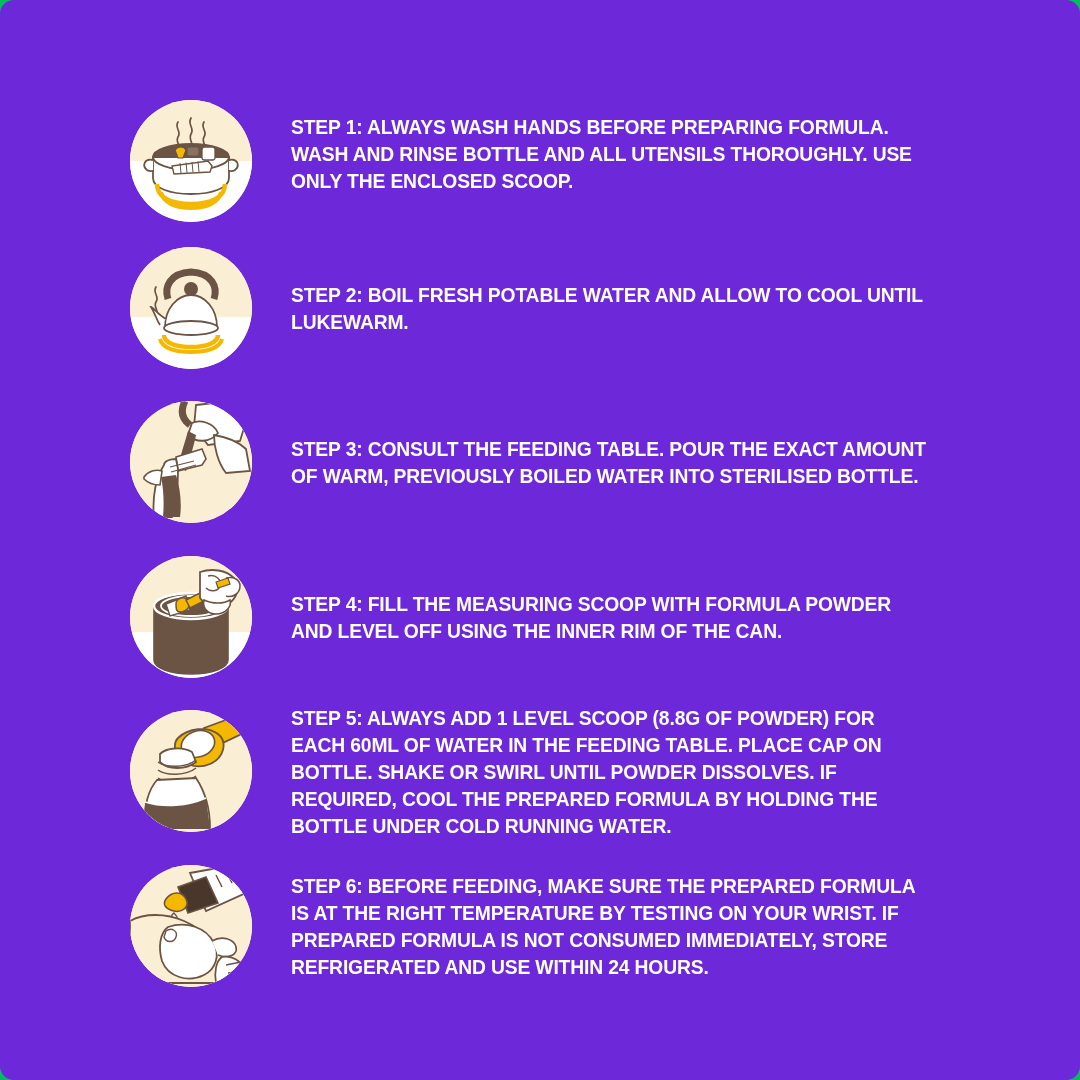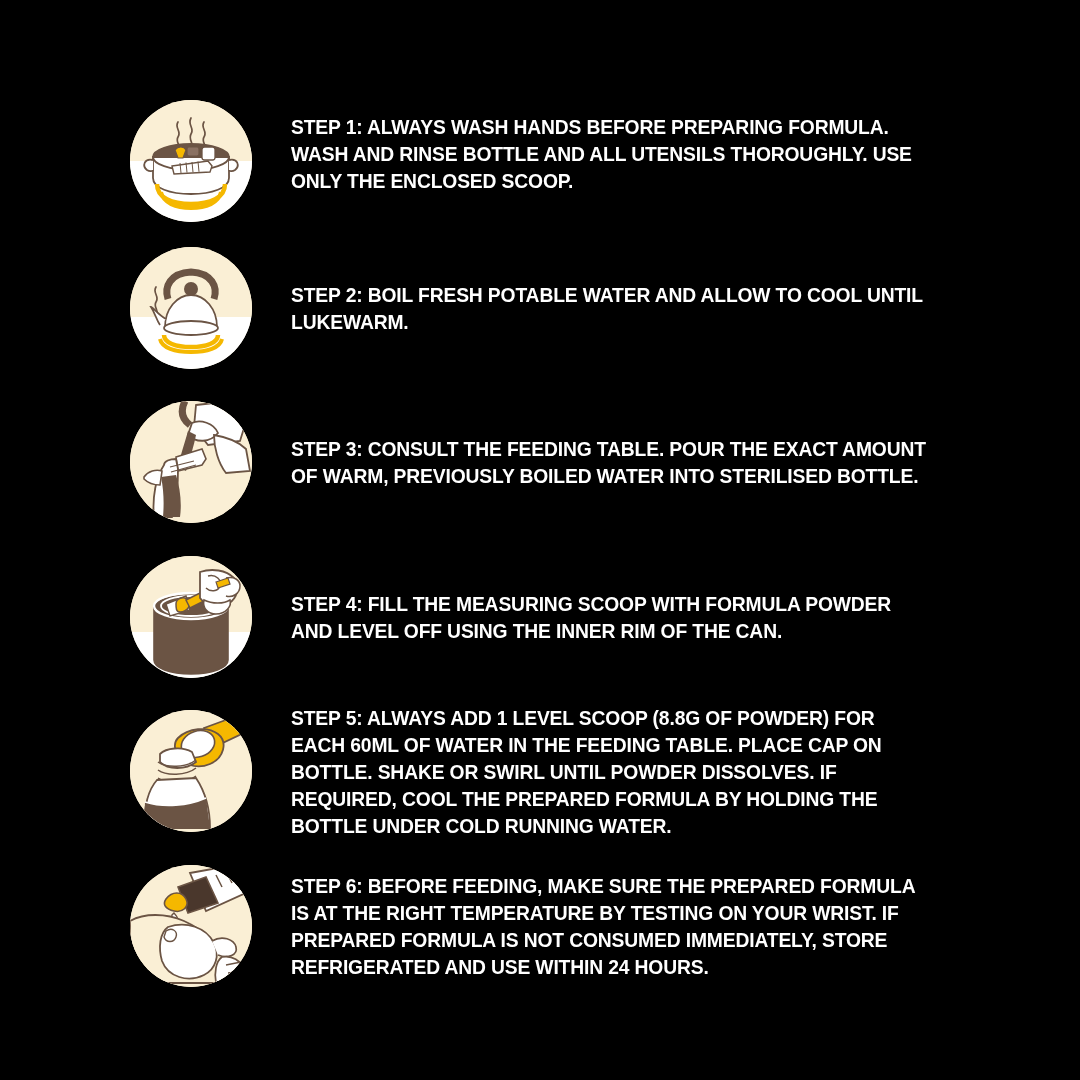--- a/index.html
+++ b/index.html
@@ -12,21 +12,22 @@
 
   body {
     background: #04bc61;
     font-family: "Liberation Sans", sans-serif;
   }
 
   .infographic {
     position: relative;
     width: 1080px;
     height: 1080px;
-    background: #000000;
+    background: #6d28d9;
+    border-radius: 14px;
   }
 
   .steps-list {
     position: absolute;
     left: 0;
     top: 0;
     width: 1080px;
     height: 1080px;
   }
 

